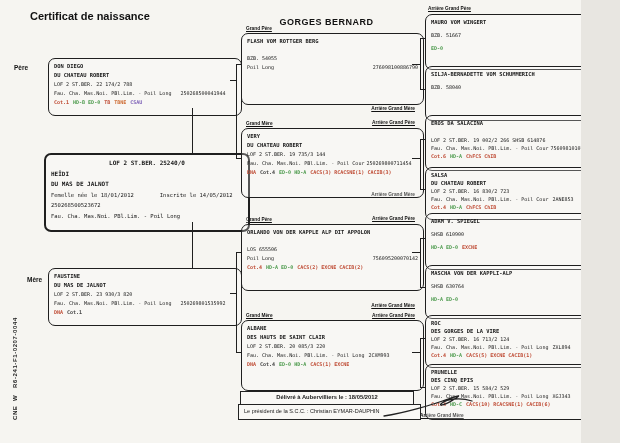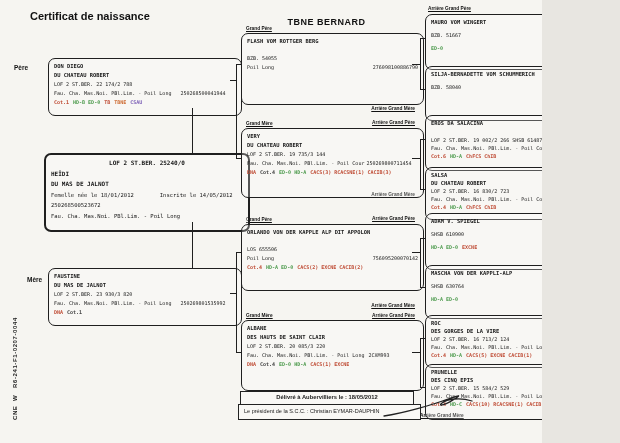--- a/index.html
+++ b/index.html
@@ -1,17 +1,17 @@
 <!DOCTYPE html>
 <html><head>
 <meta charset="utf-8">
 <style>
   html,body{margin:0;padding:0;background:#e8e6e1;}
   .sheet{position:relative;width:542px;height:443px;background:#f6f5f1;overflow:hidden;
-         font-family:"DejaVu Sans Mono",monospace;color:#1a1a1a;}
+         font-family:"DejaVu Sans Mono",monospace;color:#1a1a1a;padding-left:39px;}
   .abs{position:absolute;}
   .title{font:bold 11px/12px "Liberation Sans",sans-serif;color:#111;}
   .breed{font:bold 9px/10px "Liberation Sans",sans-serif;text-align:center;color:#111;letter-spacing:.5px;}
   .lbl{position:absolute;font:bold 4.8px/6px "Liberation Sans",sans-serif;color:#111;
        text-decoration:underline;white-space:nowrap;}
   .plbl{position:absolute;font:bold 6.5px/7px "Liberation Sans",sans-serif;color:#111;white-space:nowrap;}
   .bx{position:absolute;border:1.4px solid #1f1f1f;border-radius:7px;padding:3px 5px;
       font-size:5px;line-height:9px;white-space:nowrap;overflow:hidden;background:rgba(255,255,255,.25);}
   .bx.subject{border-width:2px;font-size:5.5px;line-height:10.5px;}
   .bx.tight{line-height:8px;}
@@ -33,21 +33,21 @@
   .fbox2{font:5.5px/13px "Liberation Sans",sans-serif;padding-left:5px;}
   .sidecode{position:absolute;font:bold 6px/7px "Liberation Sans",sans-serif;color:#222;
             transform:rotate(-90deg);transform-origin:0 0;white-space:pre;letter-spacing:.6px;}
 </style>
 </head>
 <body>
 
 <div class="sheet">
 
   <div class="abs title" style="left:30px;top:10px;">Certificat de naissance</div>
-  <div class="abs breed" style="left:241px;top:17px;width:171px;">TBNE BERNARD</div>
+  <div class="abs breed" style="left:241px;top:17px;width:171px;">GORGES BERNARD</div>
   <div class="sidecode" style="left:12px;top:420px;">CNE  W   R6-241-F1-0207-0044</div>
 
   <div class="plbl" style="left:14px;top:64px;">Père</div>
   <div class="plbl" style="left:27px;top:276px;">Mère</div>
   <div class="lbl" style="left:246px;top:26px;">Grand Père</div>
   <div class="lbl" style="left:246px;top:121px;">Grand Mère</div>
   <div class="lbl" style="left:246px;top:217px;">Grand Père</div>
   <div class="lbl" style="left:246px;top:313px;">Grand Mère</div>
   <div class="lbl" style="left:428px;top:6px;">Arrière Grand Père</div>
   <div class="lbl" style="left:340px;top:106px;width:75px;text-align:right;">Arrière Grand Mère</div>

